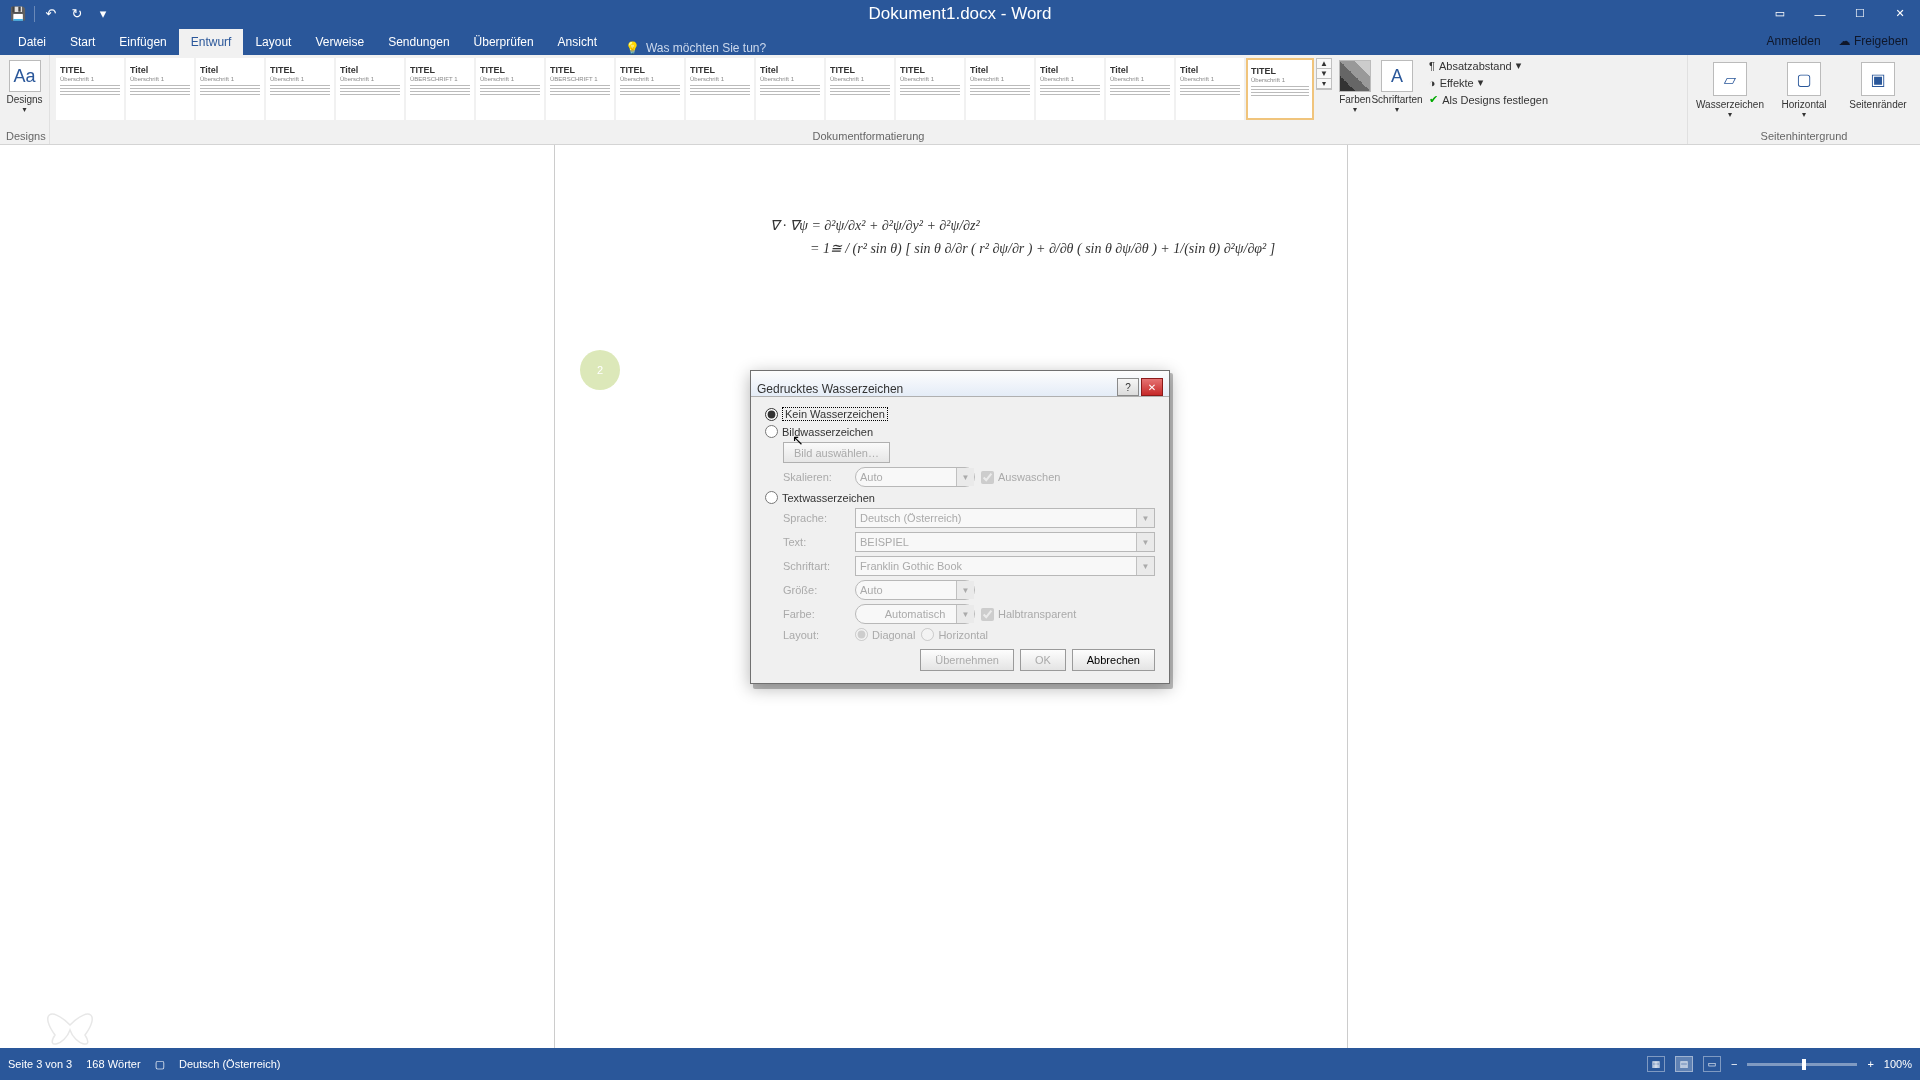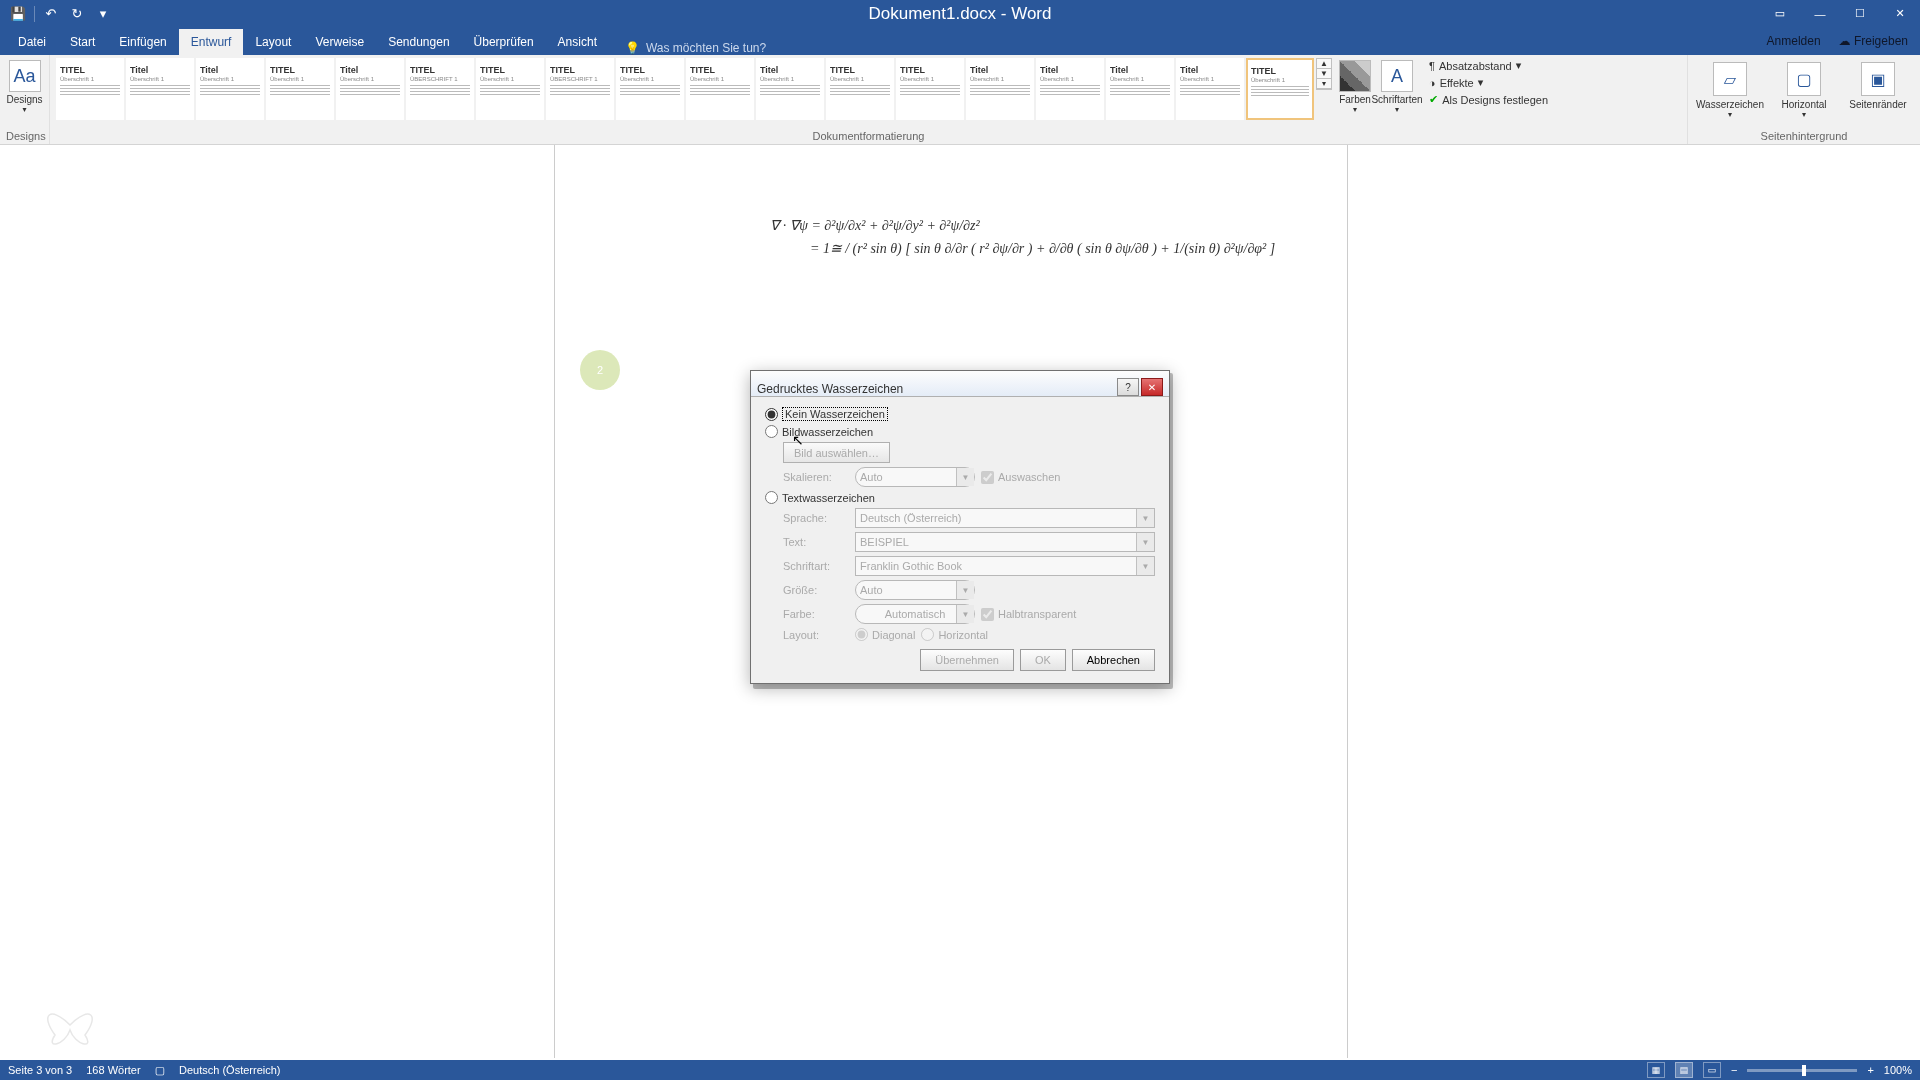--- a/index.html
+++ b/index.html
@@ -72,21 +72,21 @@
   .combo.sm { flex: 0 0 120px; border-radius: 10px; }
   .combo .arrow { position: absolute; right: 0; top: 0; width: 18px; height: 100%; border-left: 1px solid #c0c0c0; display:flex;align-items:center;justify-content:center;font-size:8px;background:#eaeaea;}
   .btn-sm { height: 21px; padding: 0 10px; border: 1px solid #b0b0b0; background: linear-gradient(#fafafa,#e6e6e6); font-size: 11px; color:#aaa; cursor:pointer;}
   .chk { display:flex; align-items:center; gap:4px; color:#888;}
   .dlg-buttons { display:flex; justify-content:flex-end; gap:6px; padding: 6px 0 2px;}
   .dlg-buttons .dbtn { height:22px; padding:0 14px; border:1px solid #9a9a9a; background:linear-gradient(#fdfdfd,#e4e4e4); font-size:11px; cursor:pointer;}
   .dlg-buttons .dbtn.dis { color:#aaa; }
   .cursor { position:absolute; left:792px; top:432px; font-size:14px; color:#000; pointer-events:none;}
 
   
-  .status-bar { position: absolute; bottom: 0; left: 0; right: 0; height: 20px; background: #2a579a; color: #fff; display: flex; align-items: center; font-size: 11px; padding: 0 8px; gap: 14px; }
+  .status-bar { position: absolute; bottom: 0; left: 0; right: 0; height: 32px; background: #2a579a; color: #fff; display: flex; align-items: center; font-size: 11px; padding: 0 8px; gap: 14px; }
   .status-right { position:absolute; right:8px; display:flex; align-items:center; gap:10px;}
   .zoom-track { width:110px; height:3px; background: rgba(255,255,255,.4); position:relative;}
   .zoom-thumb { position:absolute; left:50%; top:-4px; width:4px; height:11px; background:#fff;}
   .view-btn { width:18px; height:16px; border:1px solid rgba(255,255,255,.4); display:flex;align-items:center;justify-content:center;font-size:9px;cursor:pointer;}
   .view-btn.on { background:rgba(255,255,255,.25);}
   
   .butterfly { position:absolute; left:40px; bottom:30px; width:60px; height:50px; opacity:.35;}
 </style>
 </head>
 <body>

